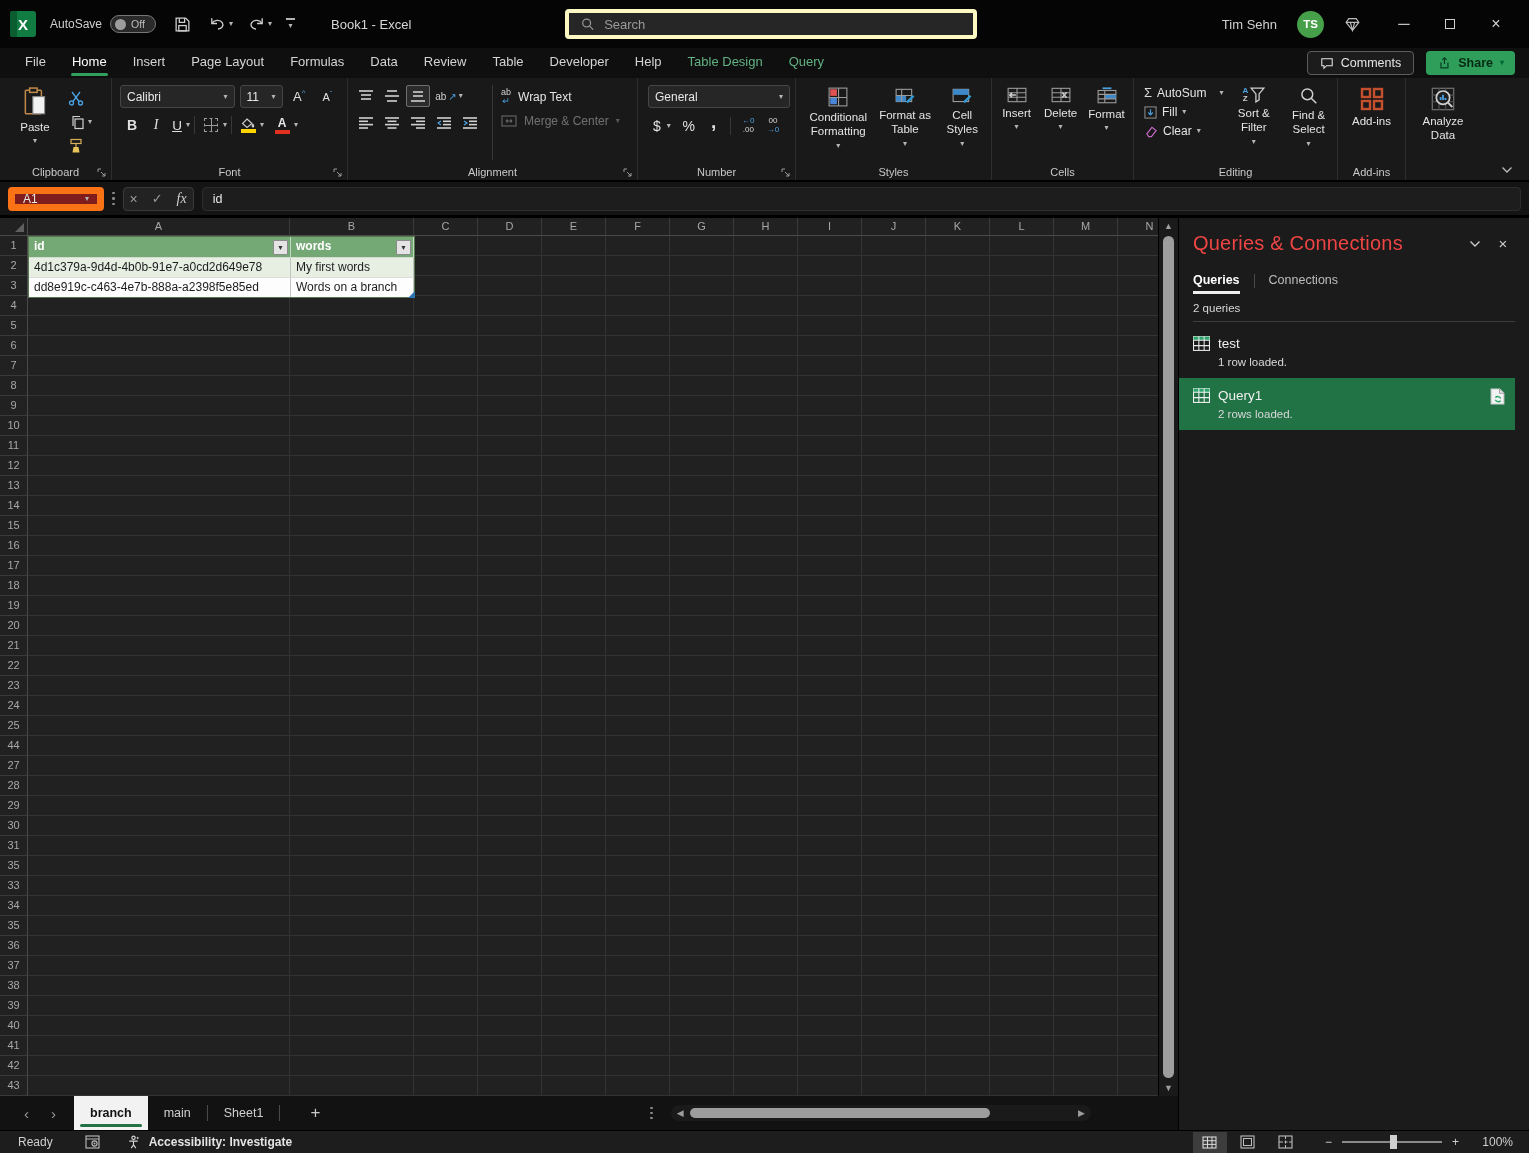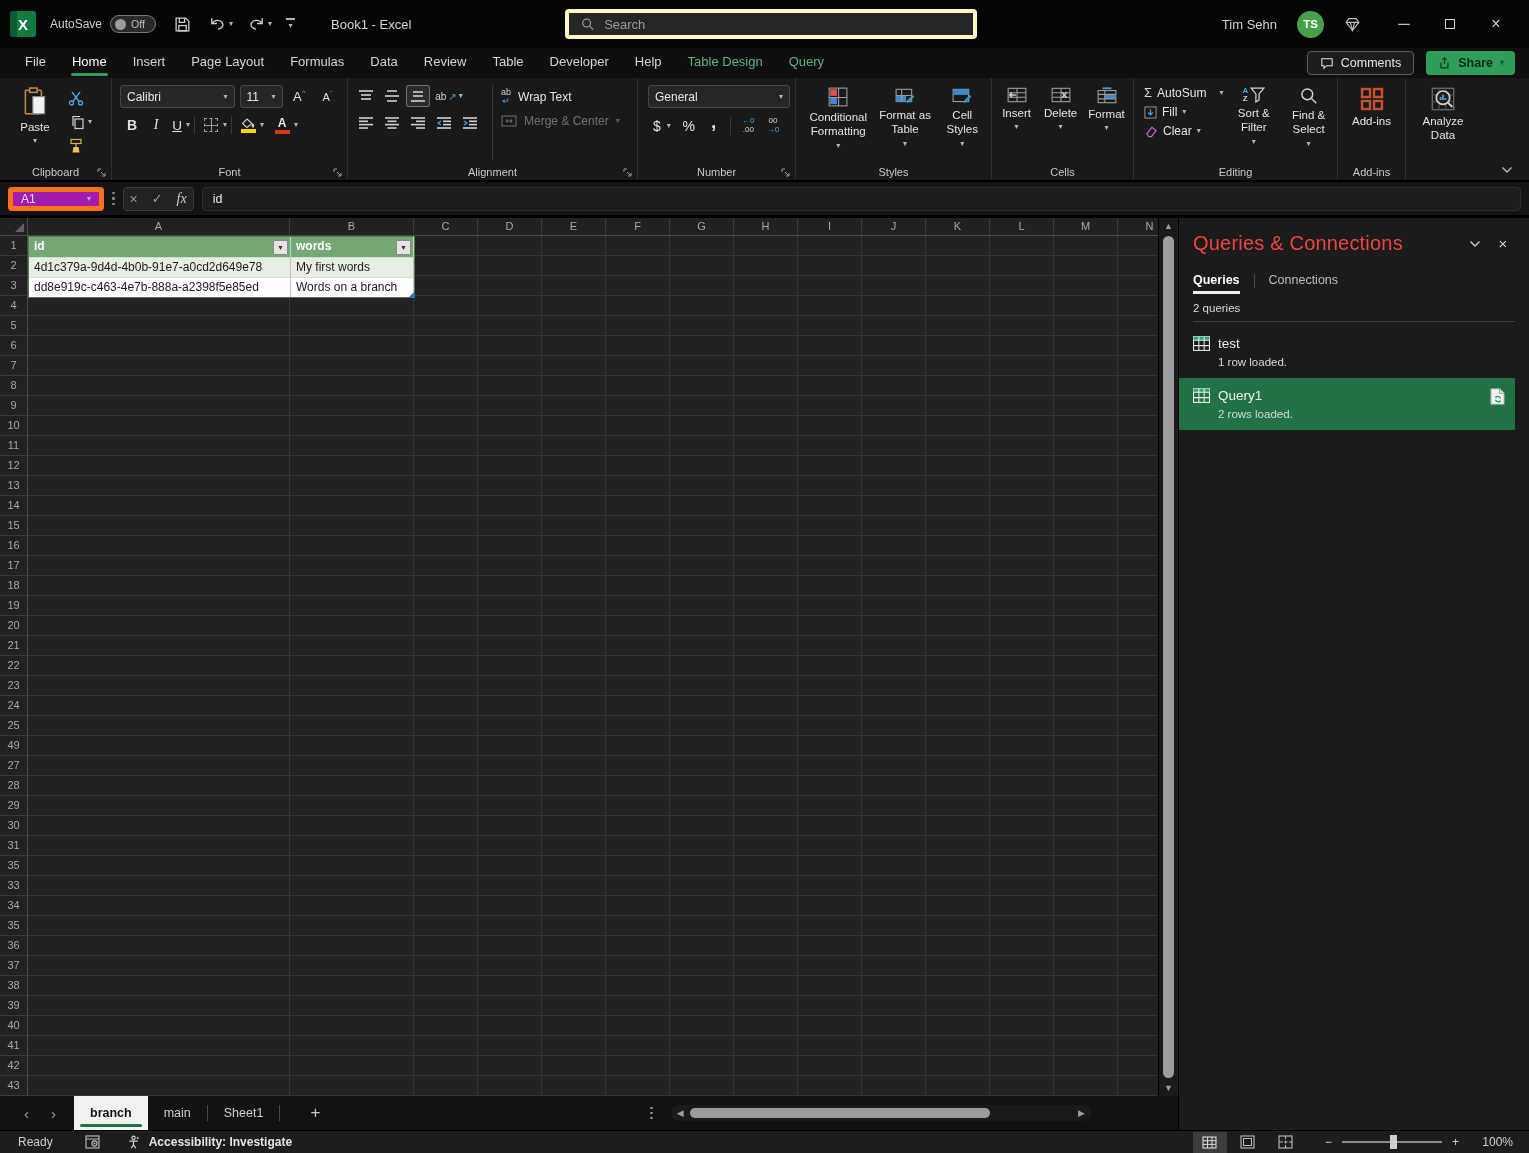--- a/index.html
+++ b/index.html
@@ -73,21 +73,21 @@
   .stack { display:flex; flex-direction:column; align-items:center; line-height:1; }
   .tinytxt { font-size:8px; line-height:1.1; color:#d8d8d8; }
   .disabled { opacity:.42; }
   .alignico line { stroke:#d0d0d0; stroke-width:1.6; }
   .selbox { border:1px solid #6f6f6f; background:#2c2c2c; border-radius:2px; }
   .collapse-chevron { position:absolute; right:16px; bottom:6px; color:#bdbdbd; }
 
   
   .formularow { position:absolute; left:0; top:182px; width:100%; height:36px; background:#141414;
     display:flex; align-items:center; padding:0 8px; gap:8px; border-bottom:3px solid #000; }
-  .namebox { width:96px; height:24px; background:#a21caf; border:5px solid #f97316; border-radius:4px;
+  .namebox { width:96px; height:24px; background:#7f1d1d; border:7px solid #f97316; border-radius:4px;
     display:flex; align-items:center; justify-content:space-between; padding:0 8px; font-size:12px; color:#e8e8e8; }
   .fx-dots { display:flex; flex-direction:column; gap:3px; }
   .fx-dots i { width:2.5px; height:2.5px; border-radius:50%; background:#8a8a8a; }
   .fbtns { height:24px; background:#222; border:1px solid #3a3a3a; border-radius:4px; display:flex;
     align-items:center; padding:0 6px; gap:14px; color:#9a9a9a; font-size:13px; }
   .fx-glyph { font-style:italic; font-family:"Liberation Serif",serif; color:#d0d0d0; font-size:14px; }
   .formula-input { flex:1; height:24px; background:#1d1d1d; border:1px solid #2d2d2d; border-radius:4px;
     display:flex; align-items:center; padding:0 10px; font-size:12.5px; color:#e8e8e8; }
 
   
@@ -769,21 +769,21 @@
       <div>16</div>
       <div>17</div>
       <div>18</div>
       <div>19</div>
       <div>20</div>
       <div>21</div>
       <div>22</div>
       <div>23</div>
       <div>24</div>
       <div>25</div>
-      <div>49</div>
+      <div>44</div>
       <div>27</div>
       <div>28</div>
       <div>29</div>
       <div>30</div>
       <div>31</div>
       <div>35</div>
       <div>33</div>
       <div>34</div>
       <div>35</div>
       <div>36</div>

